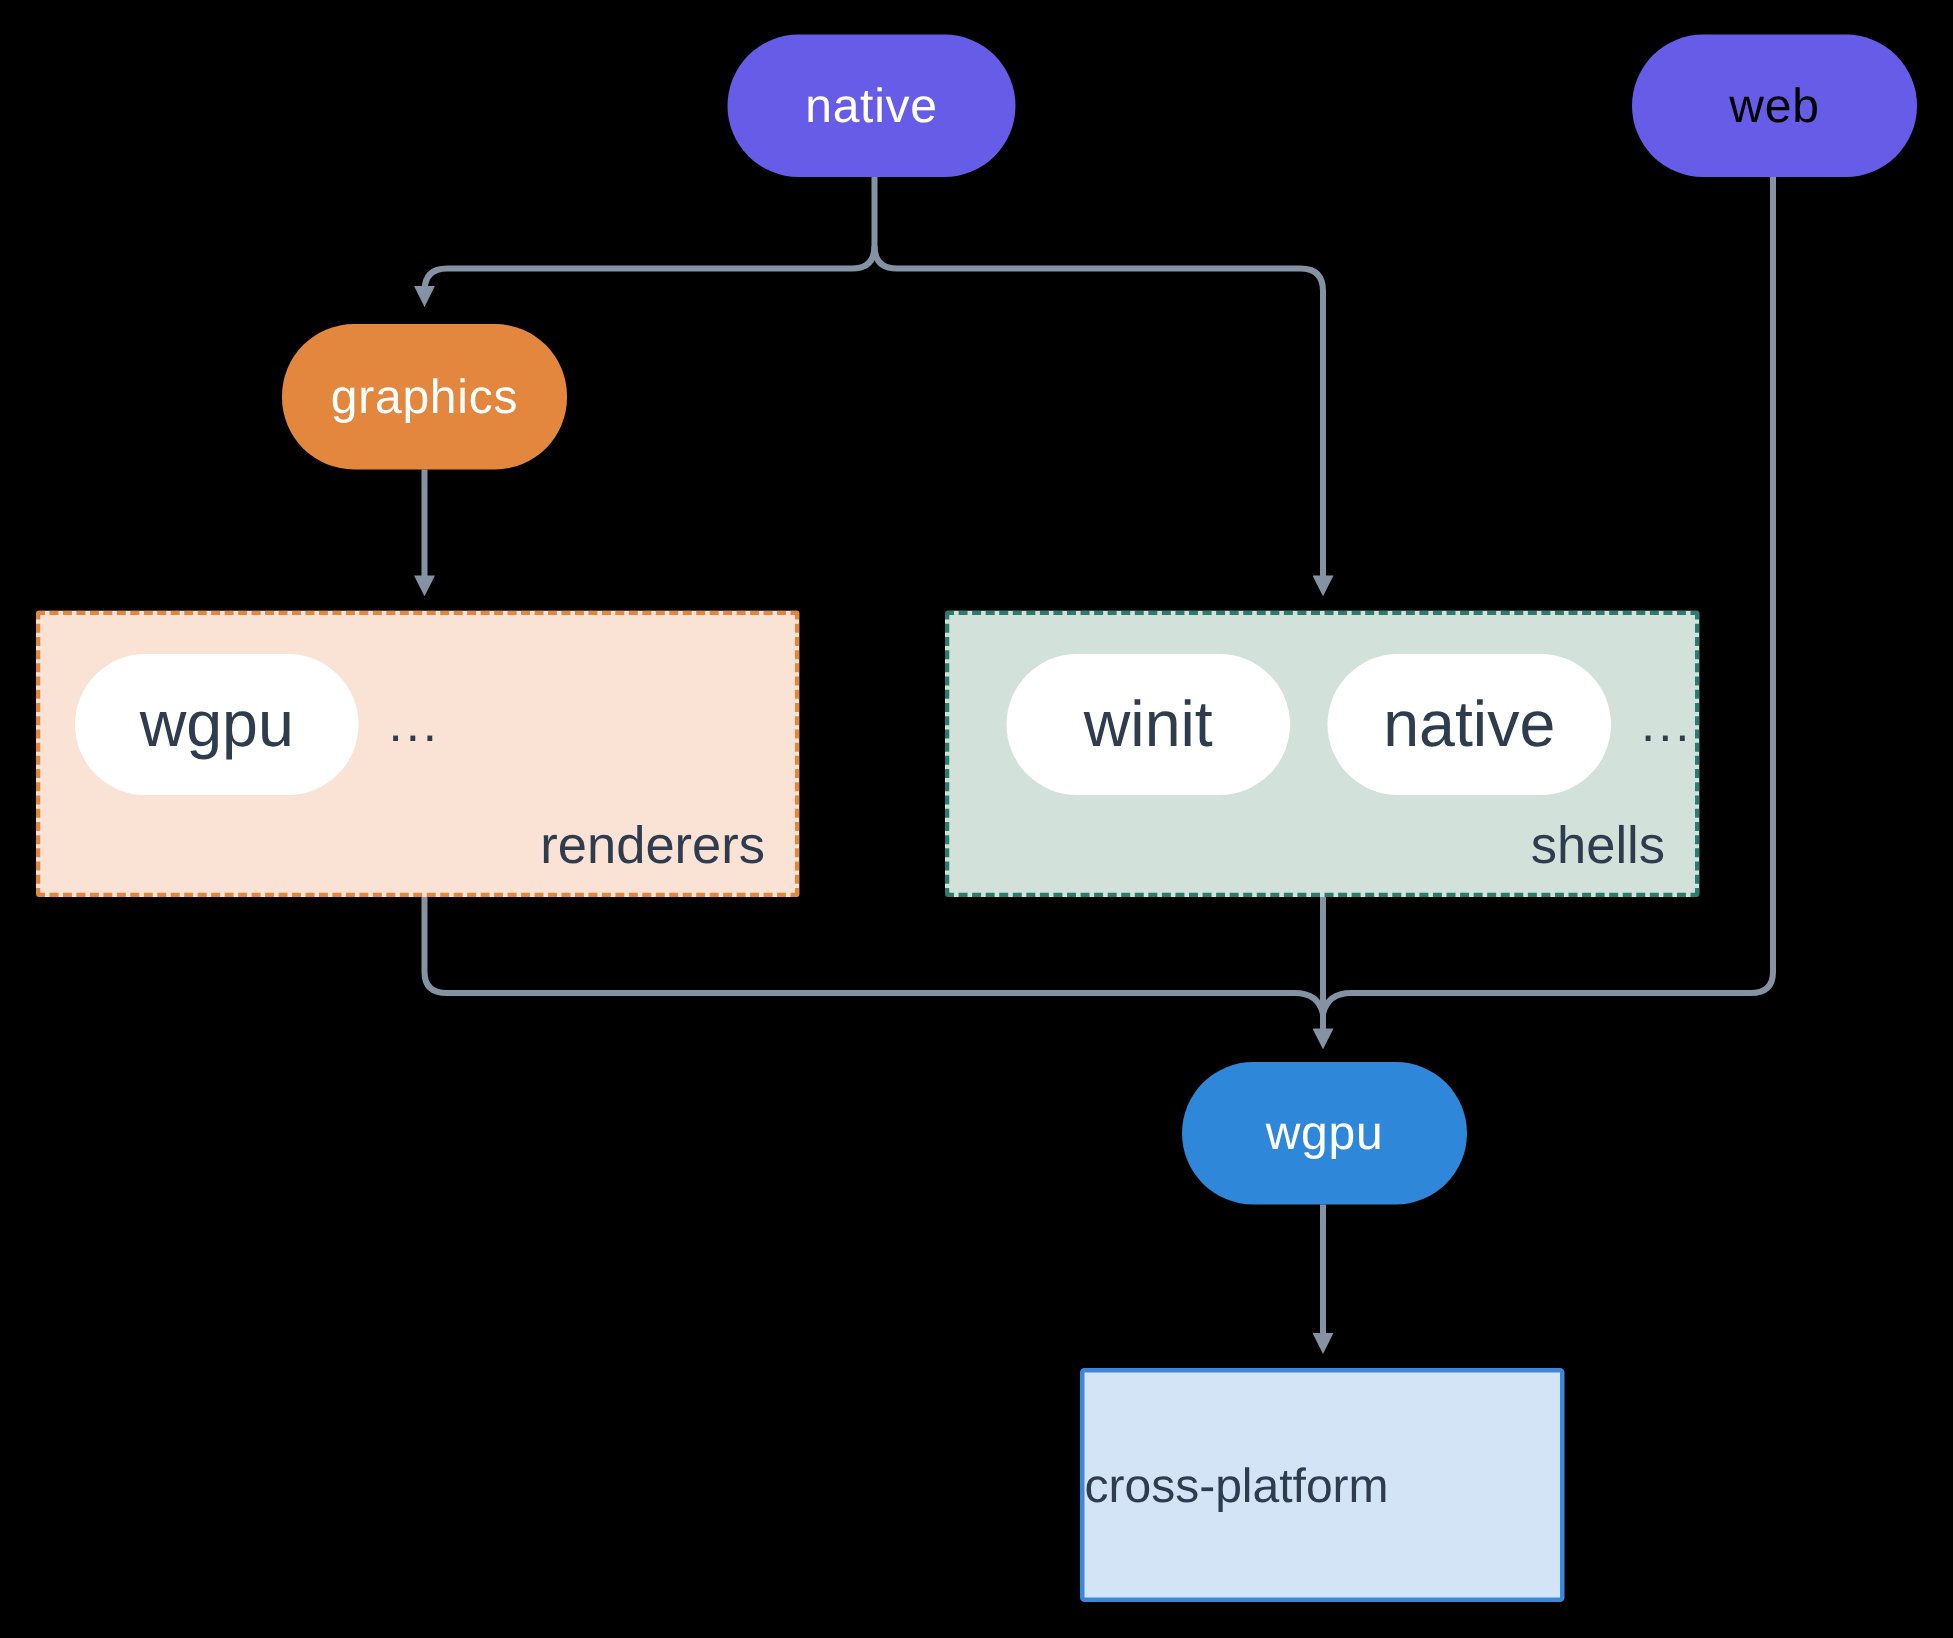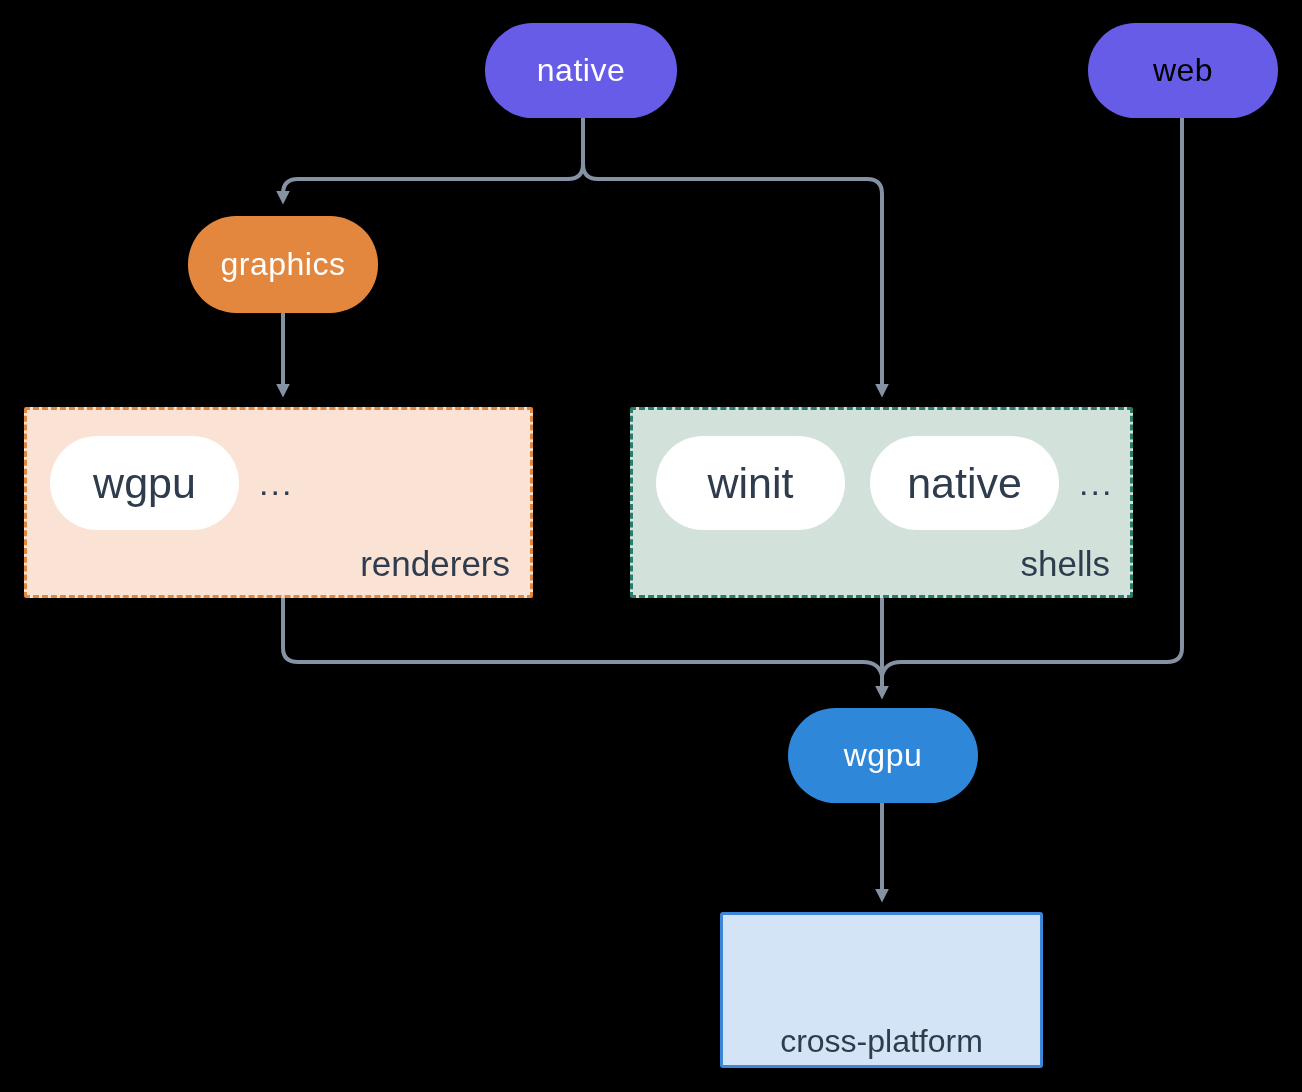--- a/index.html
+++ b/index.html
@@ -41,21 +41,21 @@
   }
   .group-label{
     position:absolute;right:20px;bottom:11px;
     color:#2e3c4e;font-size:35px;
   }
   .app-box{
     position:absolute;
     box-sizing:border-box;
     border:3px solid #3d87d9;
     border-radius:3px;
-    display:flex;flex-direction:column;align-items:center;justify-content:flex-end;
+    display:flex;flex-direction:row;align-items:center;justify-content:flex-start;
     color:#2e3c4e;font-size:32px;line-height:47px;text-align:center;
   }
   
   .node-native{left:485px;top:23px;width:192px;height:95px;}
   .node-web{left:1088px;top:23px;width:190px;height:95px;}
   .node-graphics{left:188px;top:216px;width:190px;height:97px;}
   .node-iced{left:788px;top:708px;width:190px;height:95px;}
   .group-renderers{left:24px;top:407px;width:509px;height:191px;}
   .group-shells{left:630px;top:407px;width:503px;height:191px;}
   .app-box{left:720px;top:912px;width:323px;height:156px;}
@@ -96,21 +96,21 @@
   <div class="group group-renderers" style="background: rgb(250, 227, 213); border-color: rgb(228, 135, 62);">
     <div class="group-pills">
       <div class="pill">
         <span>wgpu</span>
       </div>
       <span class="ellipsis">...</span>
     </div>
     <span class="group-label">renderers</span>
   </div>
 
-  <div class="group group-shells" style="background: rgb(210, 226, 219); border-color: rgb(42, 125, 109);">
+  <div class="group group-shells" style="background: rgb(210, 226, 219); border-color: rgb(42, 125, 109); padding-left: 15px;">
     <div class="group-pills">
       <div class="pill">
         <span>winit</span>
       </div>
       <div class="pill">
         <span>native</span>
       </div>
       <span class="ellipsis">...</span>
     </div>
     <span class="group-label">shells</span>

